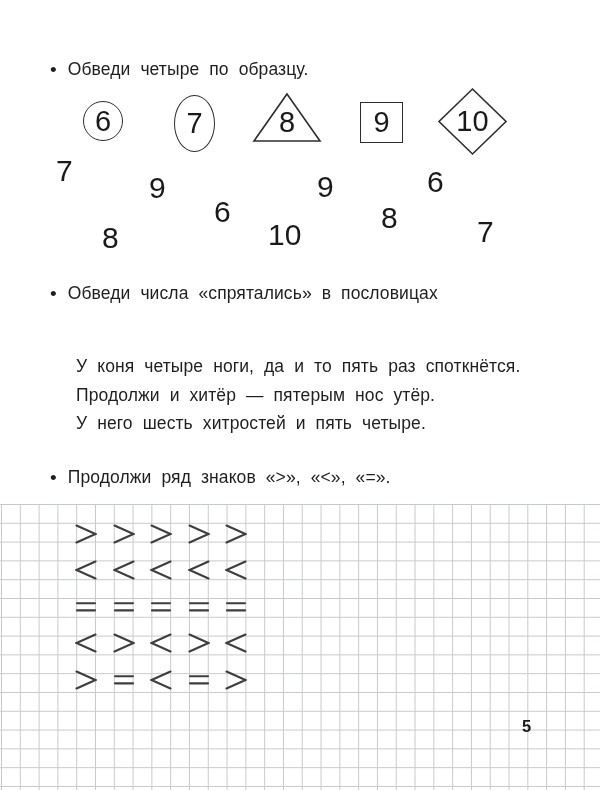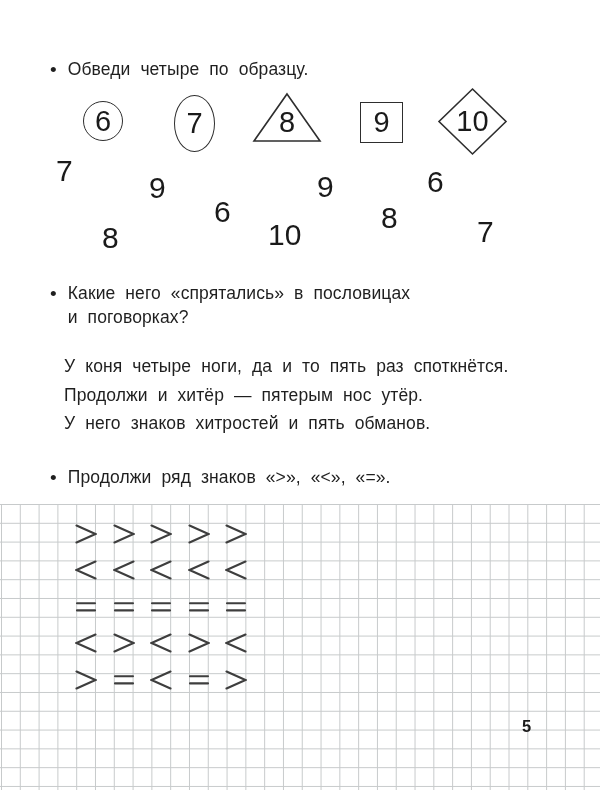--- a/index.html
+++ b/index.html
@@ -38,21 +38,21 @@
   .shape.svgwrap svg{position:absolute;left:0;top:0;}
   .shape.svgwrap svg polygon{fill:none;stroke:#2e2e2e;stroke-width:1.6;}
   .tri-num{position:absolute;left:0;right:0;top:16px;text-align:center;}
   .dia-num{position:absolute;inset:0;display:flex;align-items:center;justify-content:center;}
   
   .digit{
     position:absolute;font-size:30px;line-height:1;color:#1a1a1a;
   }
   
   .proverbs{
-    position:absolute;left:64px;top:352px;
+    position:absolute;left:76px;top:352px;
     font-size:17.5px;line-height:28.5px;
     word-spacing:5px;letter-spacing:0.1px;
   }
   
   .grid{
     position:absolute;left:0;top:504px;width:600px;height:286px;
     background-image:
       linear-gradient(to right, #c7cacb 1px, transparent 1px),
       linear-gradient(to bottom, #c7cacb 1px, transparent 1px);
     background-size:18.8px 18.8px;
@@ -111,29 +111,28 @@
       <span class="digit" style="left: 268px; top: 220px;">10</span>
       <span class="digit" style="left: 317px; top: 172px;">9</span>
       <span class="digit" style="left: 381px; top: 203px;">8</span>
       <span class="digit" style="left: 427px; top: 167px;">6</span>
       <span class="digit" style="left: 477px; top: 217px;">7</span>
     </div>
 
   <div class="task" style="top:282px">
     <span class="bullet">•</span>
     <span>
-      <span style="display:block">Какие него «спрятались» в пословицах</span>
-      <span style="display:block">и поговорках?</span>
+      <span style="display:block">Обведи числа «спрятались» в пословицах</span>
     </span>
   </div>
 
   <div class="proverbs">
     <div>У коня четыре ноги, да и то пять раз споткнётся.</div>
     <div>Продолжи и хитёр — пятерым нос утёр.</div>
-    <div>У него знаков хитростей и пять обманов.</div>
+    <div>У него шесть хитростей и пять четыре.</div>
   </div>
 
   <div class="task" style="top:466px">
     <span class="bullet">•</span>
     <span>Продолжи ряд знаков «&gt;», «&lt;», «=».</span>
   </div>
 
   <div class="grid"></div>
 
   <div id="signs">

